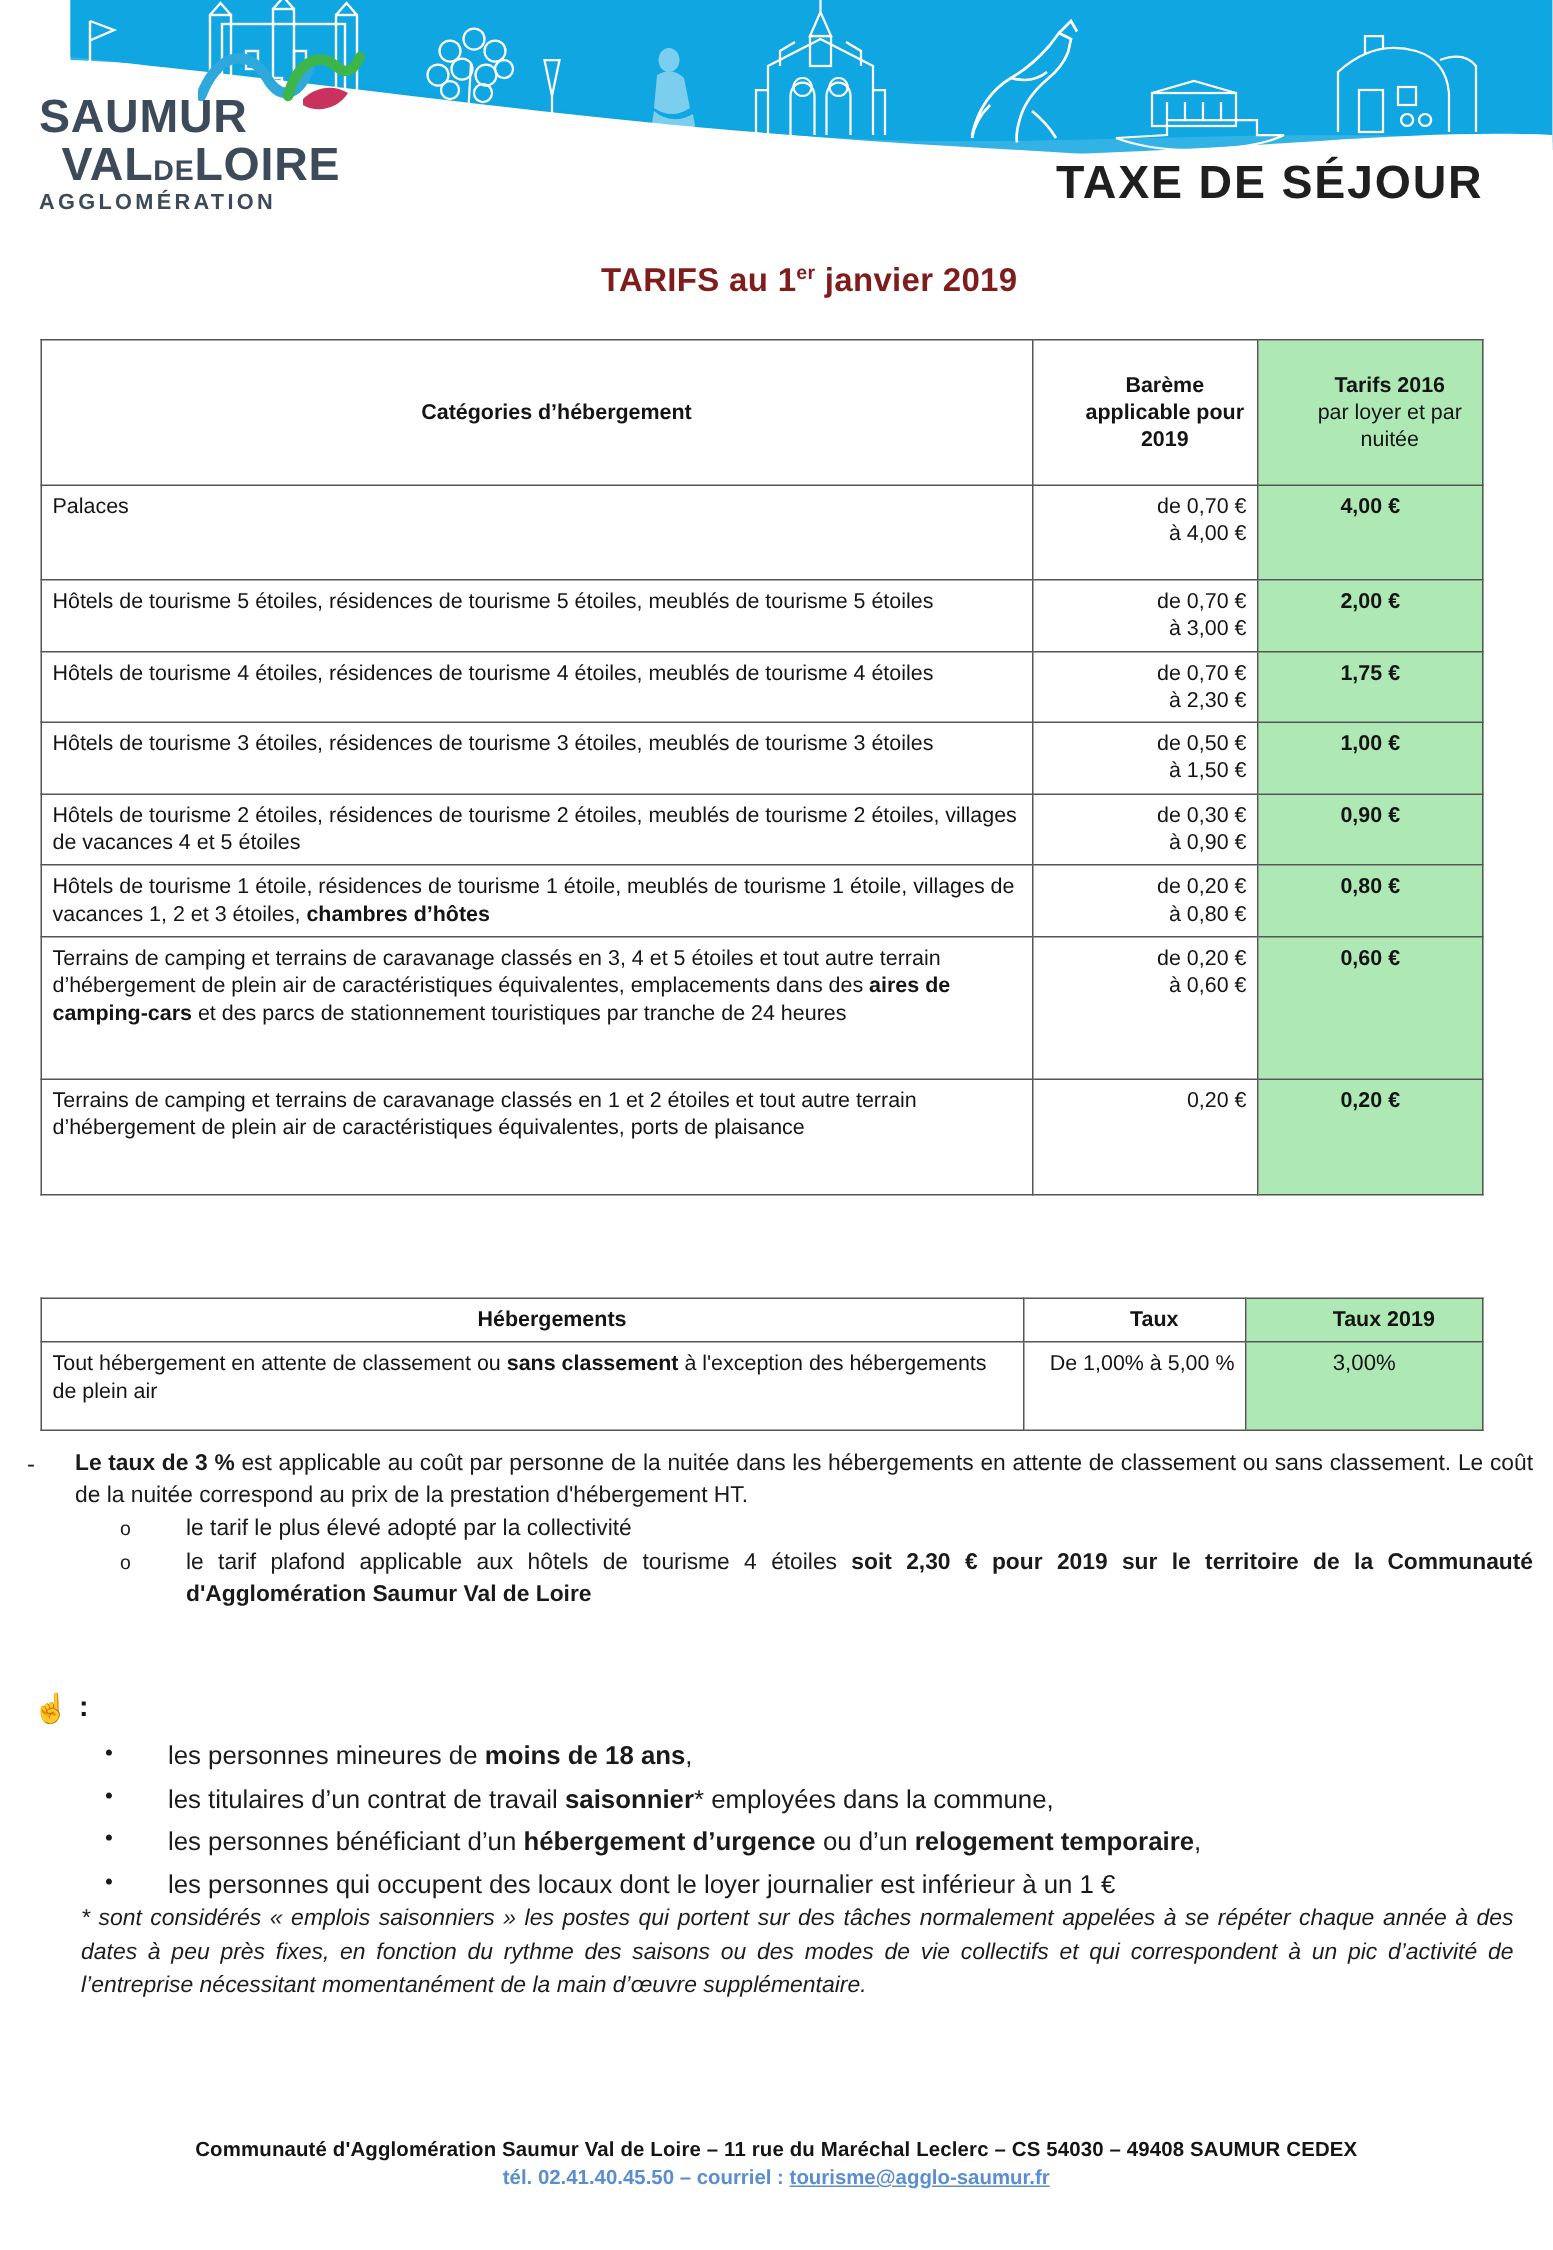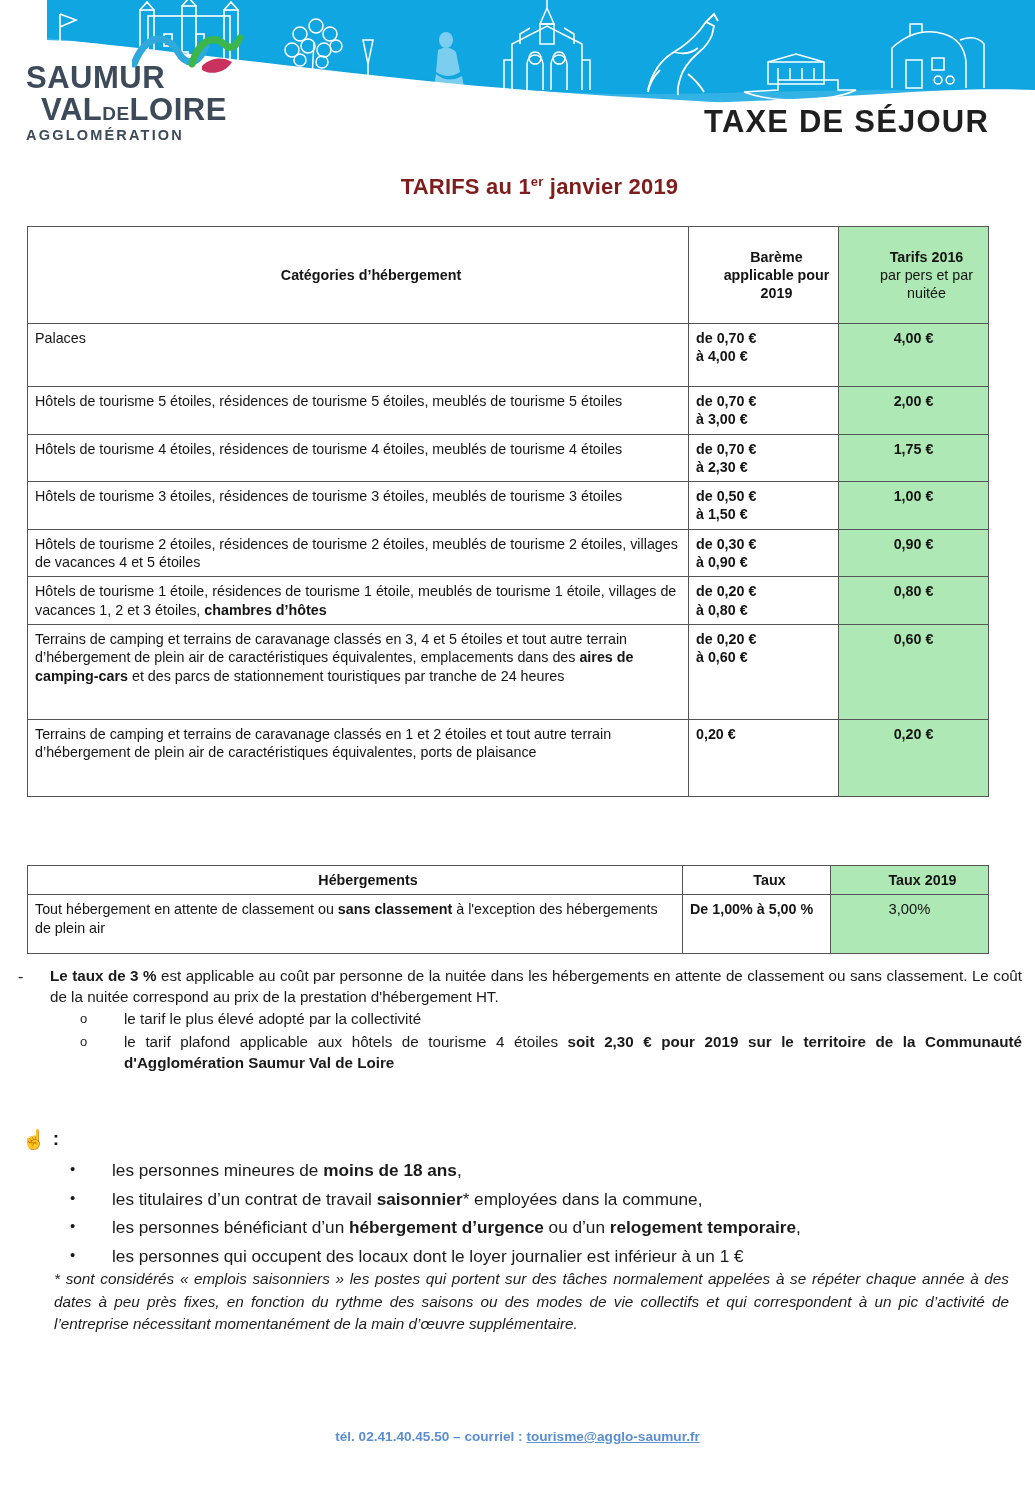--- a/index.html
+++ b/index.html
@@ -48,21 +48,21 @@
   }
   .tbl .hd{
     text-align:center;font-weight:bold;vertical-align:middle;padding-left:33px;
   }
   .c-cat{width:661px;}
   .c-bar{width:150px;}
   .c-tar{width:150px;}
   .cell-center{text-align:center;}
   .green{background:#aee8b4;}
   .tarif-val{text-align:center;font-weight:bold;font-size:14.8px;}
-  .bareme{text-align:left;font-size:14.6px;line-height:1.45;font-weight:bold;}
+  .bareme{text-align:right;font-size:14.6px;line-height:1.45;}
 
   #table-tarifs{left:27px;top:226px;width:961px;}
   #table-taux{left:27px;top:865px;width:961px;}
   .t2-c1{width:655px;}
   .t2-c2{width:148px;}
   .t2-c3{width:158px;}
 
   
   .notes{position:absolute;left:14px;top:966px;width:1008px;}
   .note-row{display:flex;align-items:flex-start;}
@@ -210,21 +210,21 @@
   <thead>
     <tr>
       <th class="hd" style="height:86px">Catégories d’hébergement</th>
       <th class="hd">
         <div>Barème</div>
         <div>applicable pour</div>
         <div>2019</div>
       </th>
       <th class="hd green">
         <div>Tarifs 2016</div>
-        <div style="font-weight:normal">par pers et par</div>
+        <div style="font-weight:normal">par loyer et par</div>
         <div style="font-weight:normal">nuitée</div>
       </th>
     </tr>
   </thead>
   <tbody id="tarifs-body">
       <tr>
         <td style="height: 52px;">Palaces</td>
         <td class="bareme">
           <div>de 0,70 €</div>
           <div>à 4,00 €</div>
@@ -351,14 +351,15 @@
       <li>
         <span class="exo-bullet">•</span>
         <span class="exo-txt"><span>les personnes qui occupent des locaux dont le loyer journalier est inférieur à un 1 €</span></span>
       </li>
     </ul>
 </div>
 
 <div class="footnote">* sont considérés « emplois saisonniers » les postes qui portent sur des tâches normalement appelées à se répéter chaque année à des dates à peu près fixes, en fonction du rythme des saisons ou des modes de vie collectifs et qui correspondent à un pic d’activité de l’entreprise nécessitant momentanément de la main d’œuvre supplémentaire.</div>
 
 <div class="footer">
+  <div class="l1">Communauté d'Agglomération Saumur Val de Loire – 11 rue du Maréchal Leclerc – CS 54030 – 49408 SAUMUR CEDEX</div>
   <div class="l2"><span>tél. 02.41.40.45.50 – courriel : </span><span class="mail">tourisme@agglo-saumur.fr</span></div>
 </div>
 
 </body></html>

